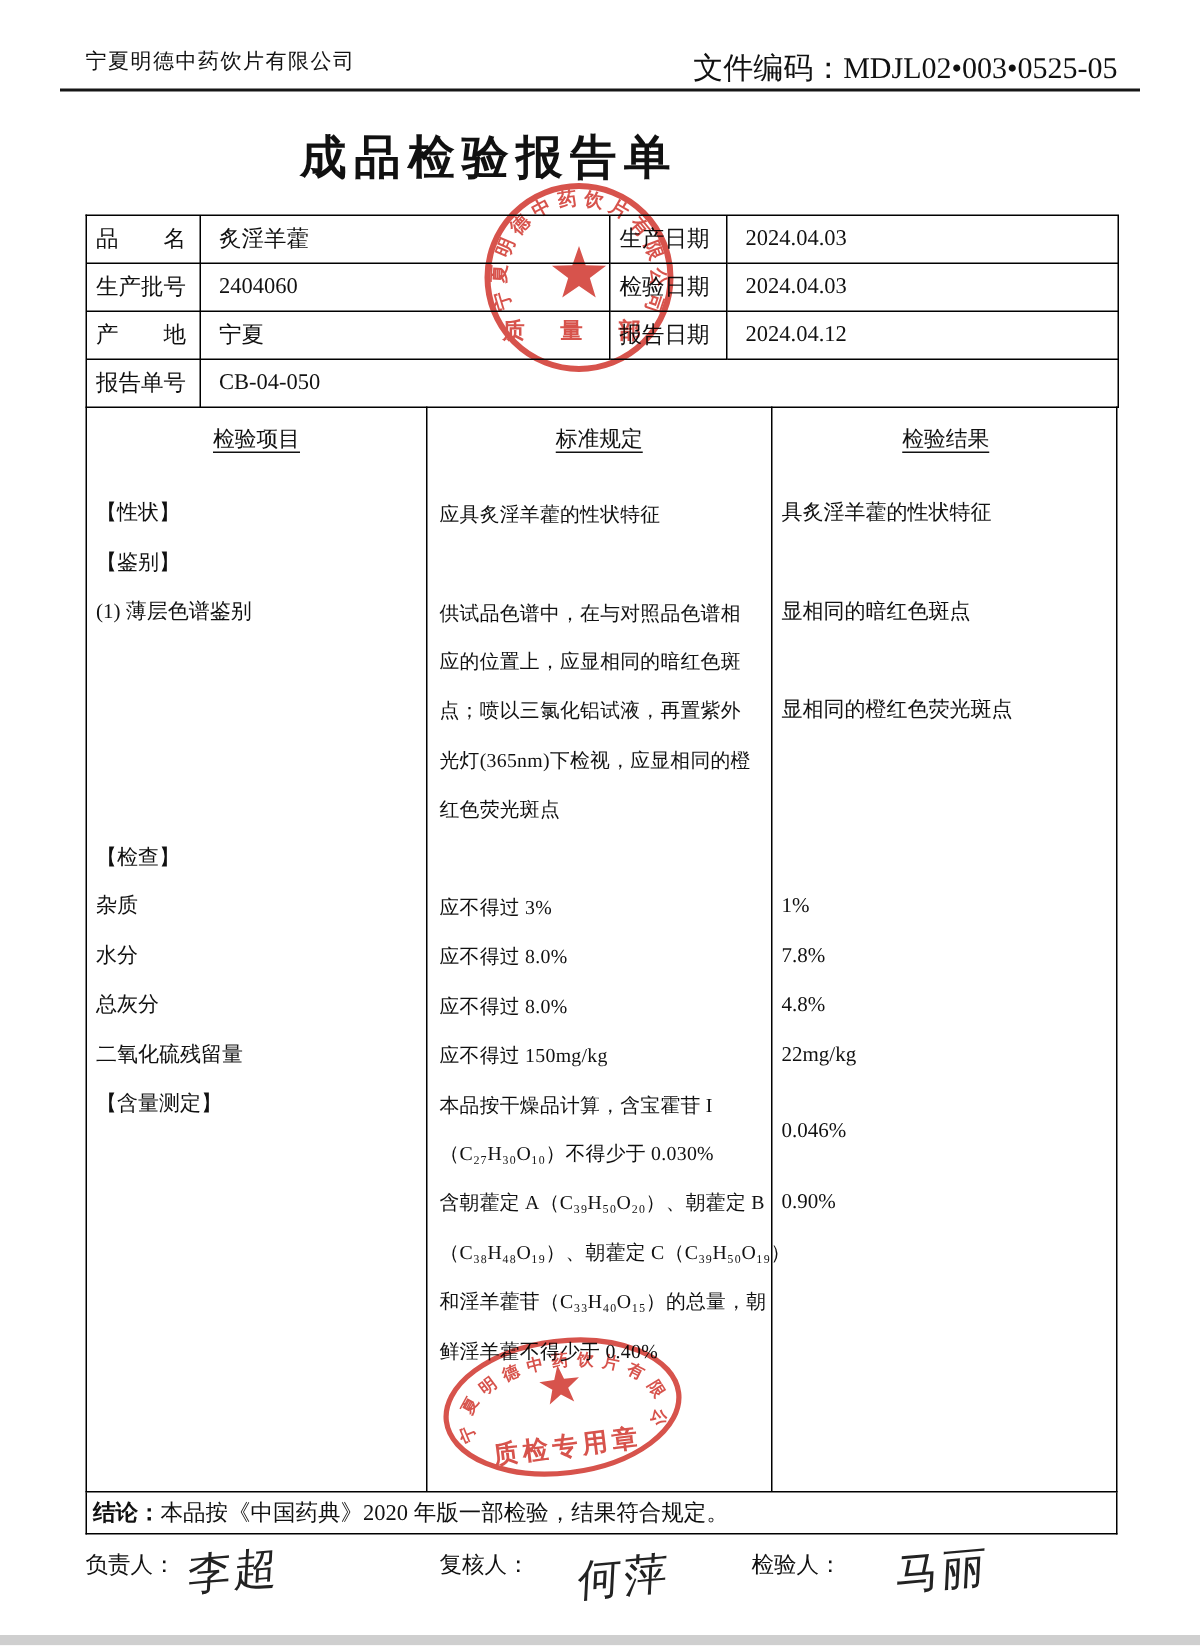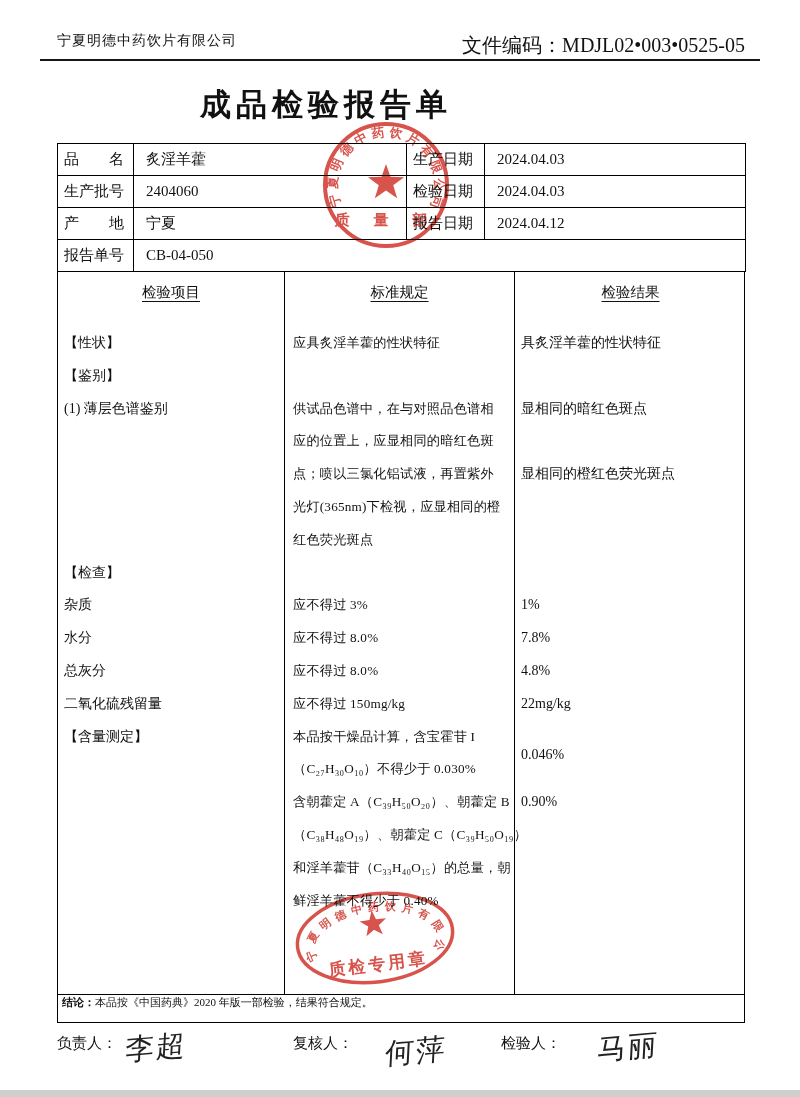--- a/index.html
+++ b/index.html
@@ -26,22 +26,22 @@
   .mcol{position:absolute;top:0;height:100%;box-sizing:border-box;}
   .mcol0{left:0;width:226px;}
   .mcol1{left:226px;width:230px;border-left:1px solid #000;}
   .mcol2{left:456px;width:232px;border-left:1px solid #000;}
   .mhead{position:absolute;top:12px;left:0;width:100%;text-align:center;
          font-size:14.5px;text-decoration:underline;text-underline-offset:4px;}
   .mline{position:absolute;left:6px;white-space:nowrap;font-size:14px;line-height:20px;}
   .mcol1 .mline{left:8px;font-size:13.2px;letter-spacing:0.2px;}
   
   .conc{position:absolute;left:57px;top:995px;width:688px;height:28px;box-sizing:border-box;
-        border:1px solid #000;border-top:none;display:flex;align-items:flex-start;
-        font-size:11px;white-space:pre;}
+        border:1px solid #000;border-top:none;display:flex;align-items:center;
+        font-size:15px;white-space:pre;}
   .conc .clab{font-weight:bold;padding-left:4px;}
   
   .sigrow{position:absolute;left:57px;top:1028px;width:688px;height:60px;font-size:15px;}
   .siglab{position:absolute;top:6px;}
   .sig{position:absolute;font-size:29px;color:#222;white-space:nowrap;
        transform:rotate(-5deg) skewX(-8deg);letter-spacing:2px;}
   
   .stamp{position:absolute;mix-blend-mode:multiply;opacity:0.85;}
   .stamp text{font-family:"Liberation Serif","DejaVu Serif",serif;}
   .stamp-top{left:311px;top:109px;}

